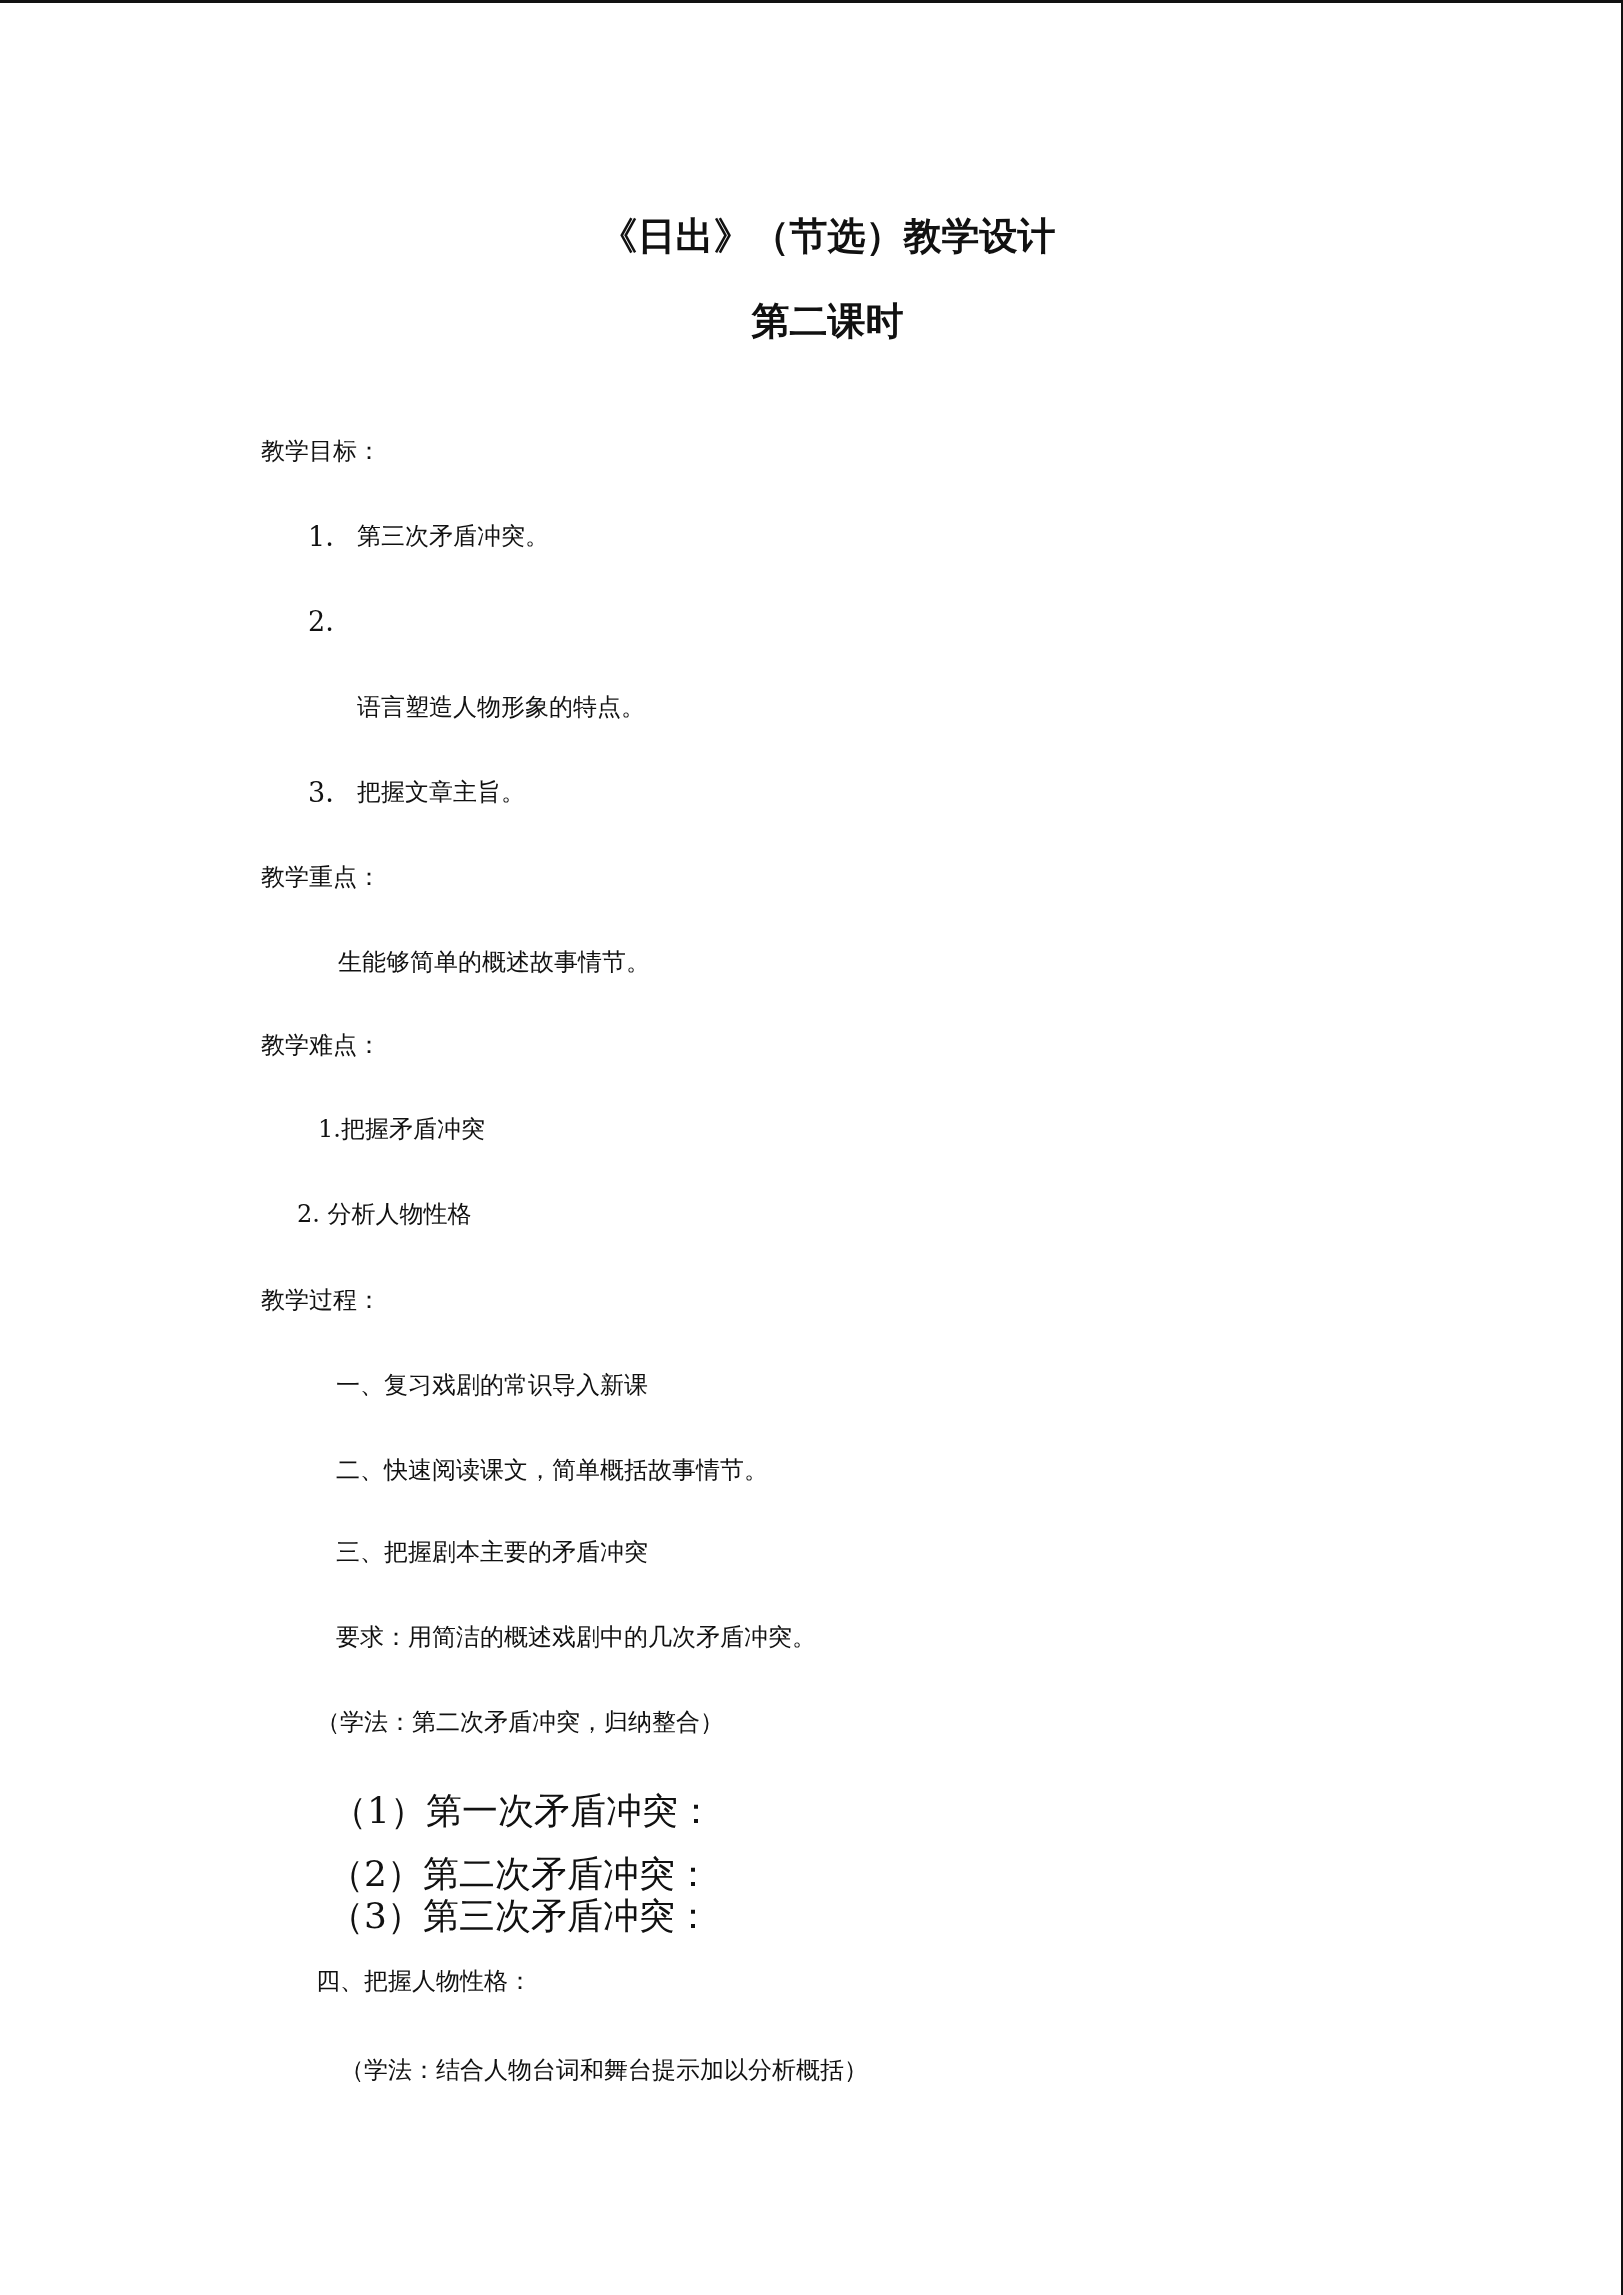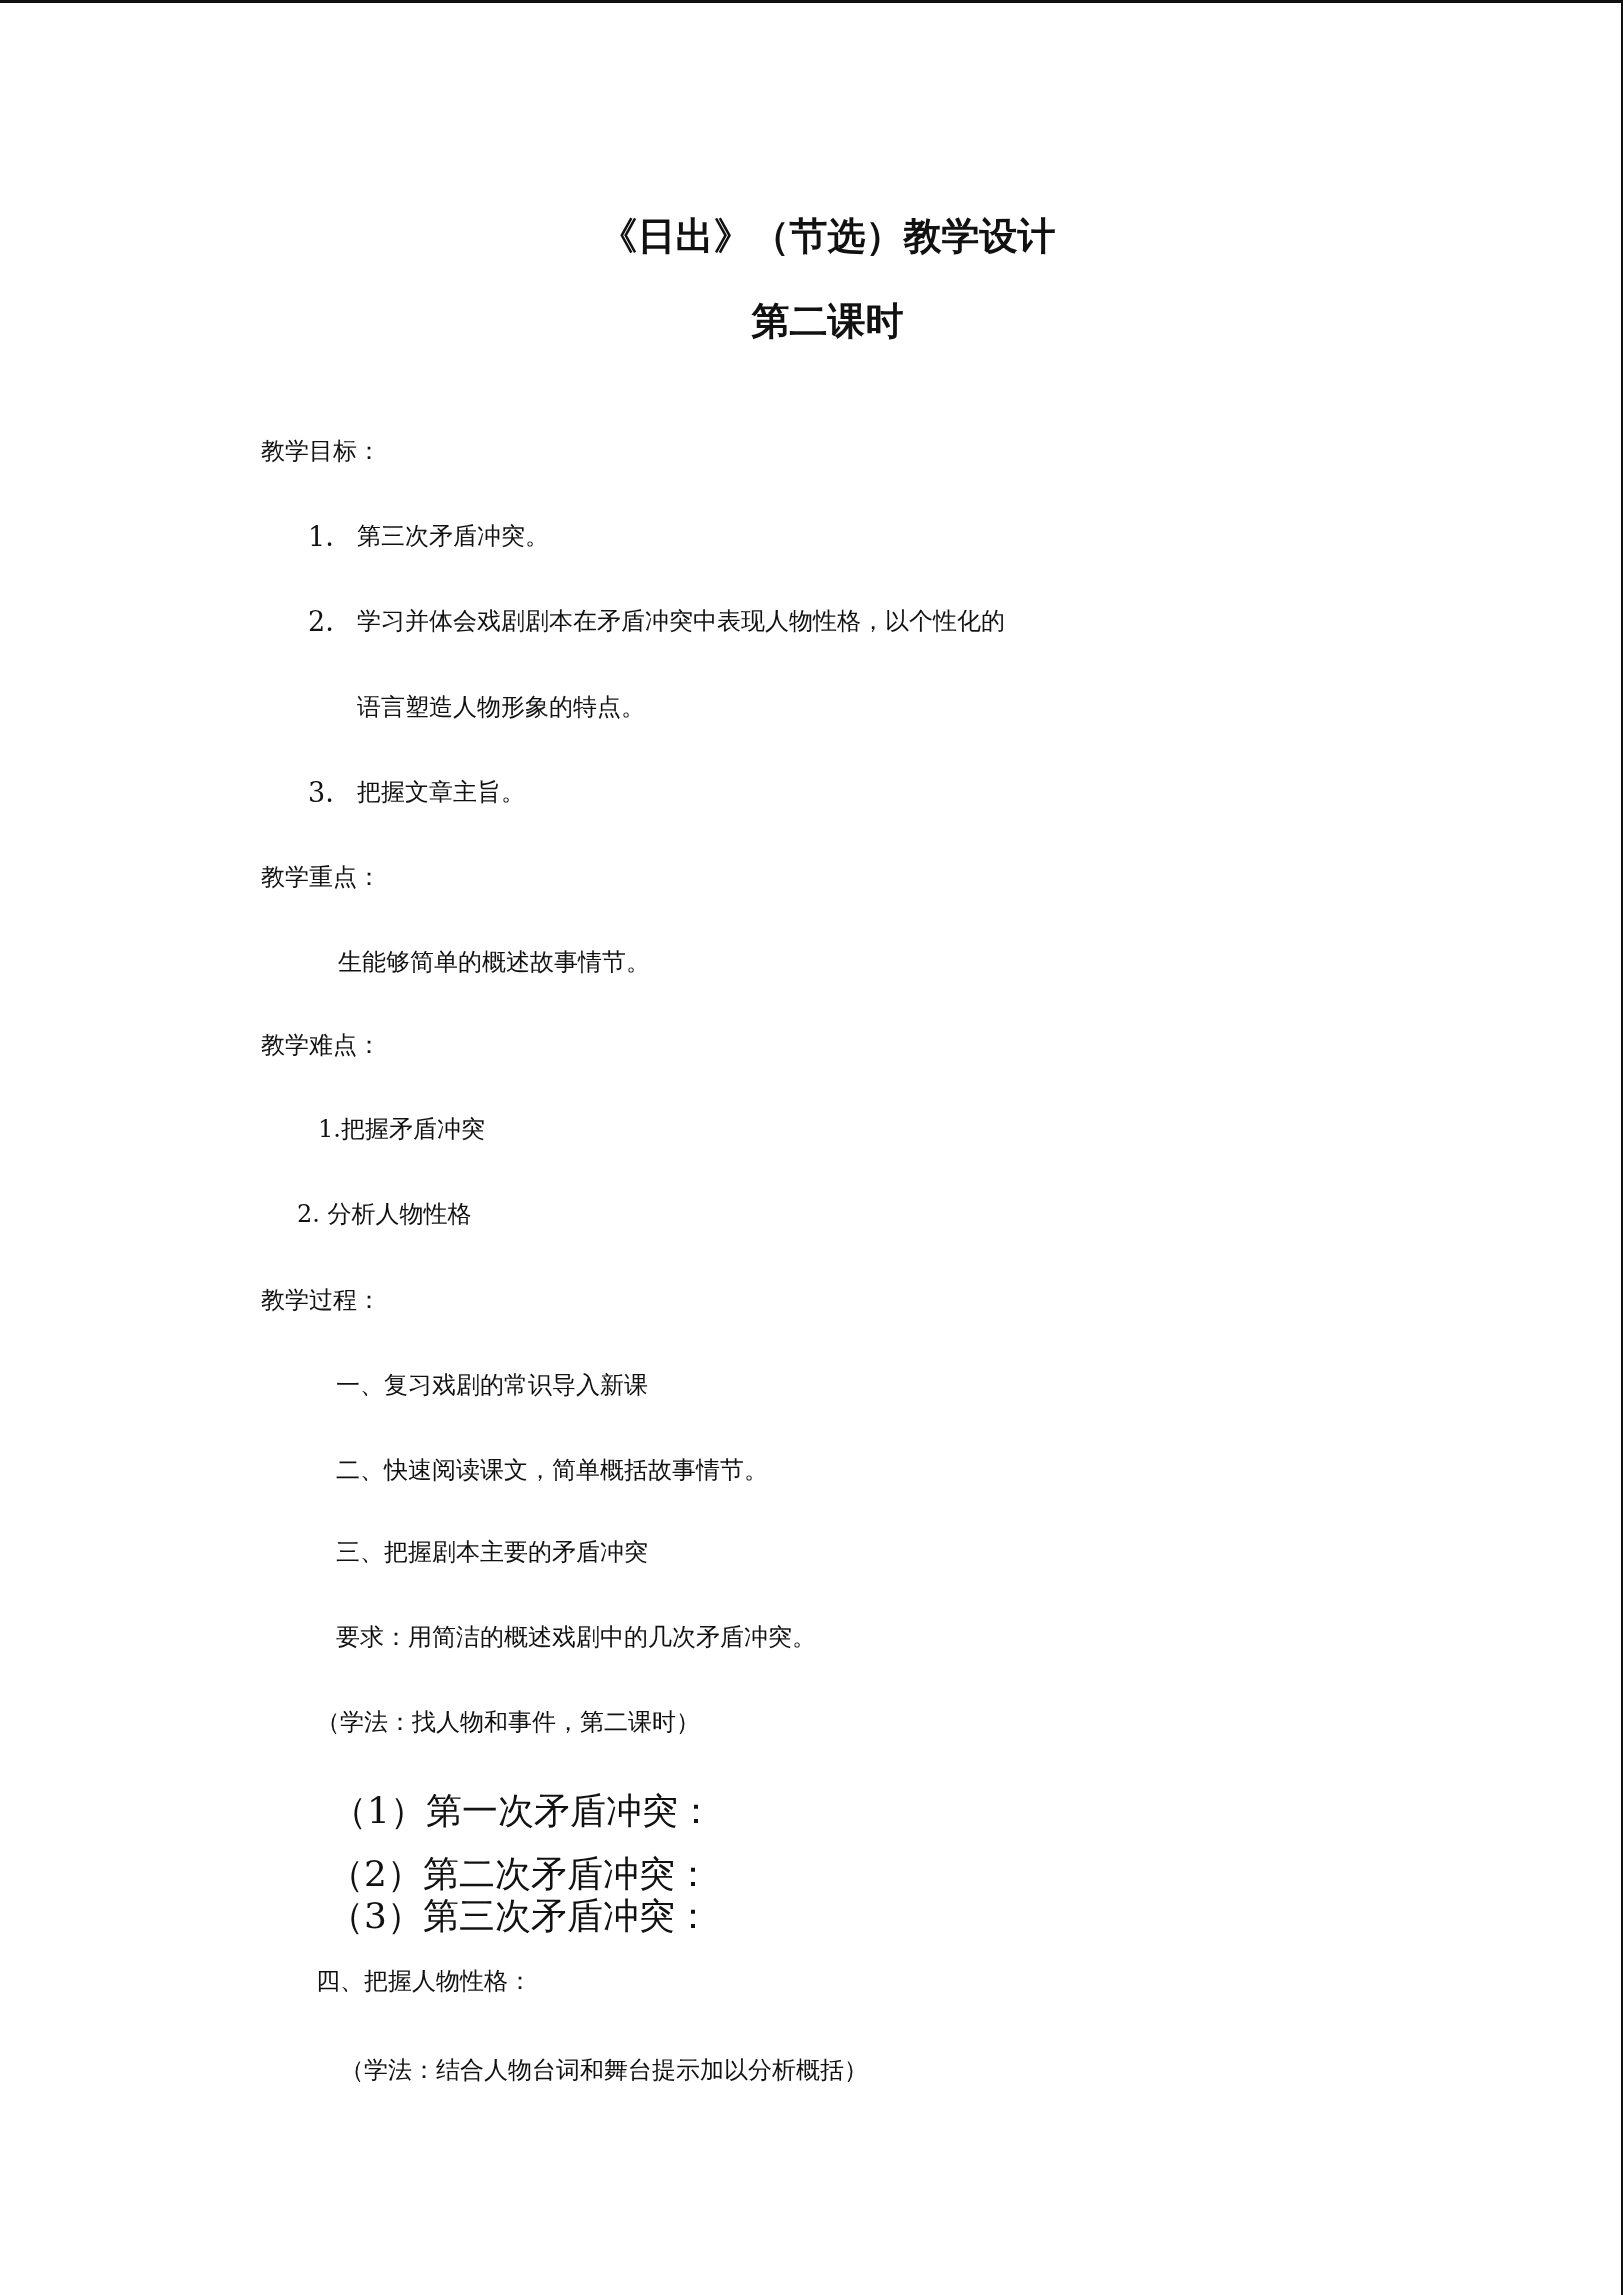--- a/index.html
+++ b/index.html
@@ -24,39 +24,38 @@
 
   <div class="line title" style="top:215px;">《日出》（节选）教学设计</div>
   <div class="line title" style="top:300px;">第二课时</div>
 
   <div class="line" style="left:245px; top:431px;">教学目标：</div>
 
   <div class="line" style="left:292px; top:516px; font-size:27px;">1.</div>
   <div class="line" style="left:341px; top:516px;">第三次矛盾冲突。</div>
 
   <div class="line" style="left:292px; top:601px; font-size:27px;">2.</div>
-  <div class="line" style="left:341px; top:601px;">学习并体会戏剧剧本在矛盾冲突中表现人物性格，以个性化的</div>
   <div class="line" style="left:341px; top:687px;">语言塑造人物形象的特点。</div>
 
   <div class="line" style="left:292px; top:772px; font-size:27px;">3.</div>
   <div class="line" style="left:341px; top:772px;">把握文章主旨。</div>
 
   <div class="line" style="left:245px; top:857px;">教学重点：</div>
   <div class="line" style="left:322px; top:942px;">生能够简单的概述故事情节。</div>
 
   <div class="line" style="left:245px; top:1025px;">教学难点：</div>
   <div class="line" style="left:302px; top:1109px;">1.把握矛盾冲突</div>
   <div class="line" style="left:281px; top:1194px;">2. 分析人物性格</div>
 
   <div class="line" style="left:245px; top:1280px;">教学过程：</div>
   <div class="line" style="left:320px; top:1365px;">一、复习戏剧的常识导入新课</div>
   <div class="line" style="left:320px; top:1450px;">二、快速阅读课文，简单概括故事情节。</div>
   <div class="line" style="left:320px; top:1532px;">三、把握剧本主要的矛盾冲突</div>
   <div class="line" style="left:320px; top:1617px;">要求：用简洁的概述戏剧中的几次矛盾冲突。</div>
-  <div class="line" style="left:300px; top:1702px;">（学法：找人物和事件，第二课时）</div>
+  <div class="line" style="left:300px; top:1702px;">（学法：第二次矛盾冲突，归纳整合）</div>
 
   <div class="line small" style="left:315px; top:1793px;">（1）第一次矛盾冲突：</div>
   <div class="line small" style="left:312px; top:1856px;">（2）第二次矛盾冲突：</div>
   <div class="line small" style="left:312px; top:1898px;">（3）第三次矛盾冲突：</div>
 
   <div class="line" style="left:300px; top:1961px;">四、把握人物性格：</div>
   <div class="line" style="left:324px; top:2050px;">（学法：结合人物台词和舞台提示加以分析概括）</div>
 
 </div>
 

